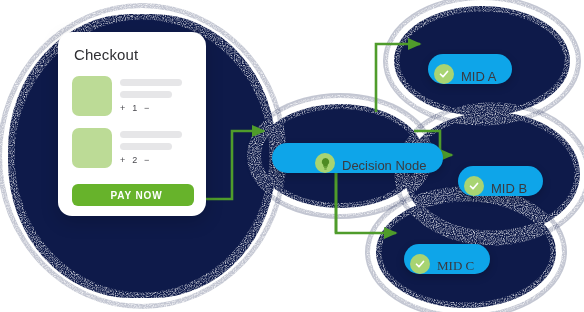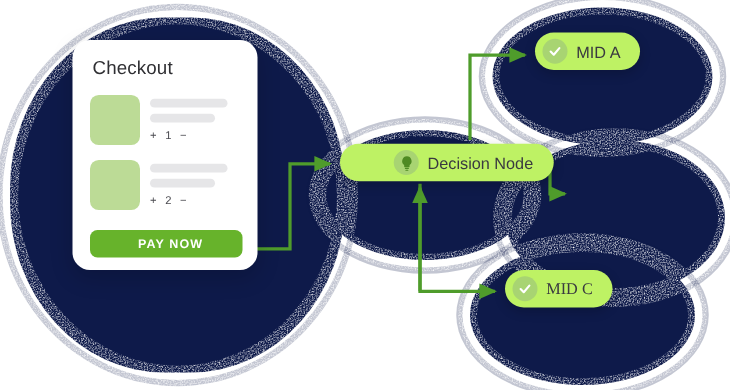--- a/index.html
+++ b/index.html
@@ -69,25 +69,26 @@
     color:#ffffff;font-size:10px;font-weight:bold;letter-spacing:.9px;
     font-family:"Liberation Sans", sans-serif;
     display:flex;align-items:center;justify-content:center;
     cursor:pointer;
     padding-left:13px;
   }
 
   
   .pill{
     position:absolute;
-    background:#bef264;border-radius:999px;
+    background:#0ea5e9;border-radius:999px;
     box-shadow:0 3px 9px rgba(0,0,0,.20);
-    display:flex;align-items:center;
+    display:flex;align-items:flex-end;
     padding:0 16px 0 6px;
     height:30px;
+    margin-top:28px;
   }
   .pill .label{font-size:13px;color:#3a3a40;margin-left:7px;white-space:nowrap;}
   .badge{
     width:20px;height:20px;border-radius:50%;
     background:#a8d472;
     display:flex;align-items:center;justify-content:center;
     flex:0 0 auto;
   }
   #decision-node{left:272px;top:115px;padding-left:43px;}
   #decision-node .badge{background:#a8d472;}
@@ -180,23 +181,31 @@
 
   <div class="pill" id="mid-a">
     <span class="badge">
       <svg width="12" height="12" viewBox="0 0 24 24" fill="none" stroke="#ffffff" stroke-width="3.4" stroke-linecap="round" stroke-linejoin="round">
         <path d="M5 12.5 L10 17.5 L19 7"></path>
       </svg>
     </span>
     <span class="label">MID A</span>
   </div>
 
-
-  <div class="pill" id="mid-c">
+  <div class="pill" id="mid-b">
     <span class="badge">
       <svg width="12" height="12" viewBox="0 0 24 24" fill="none" stroke="#ffffff" stroke-width="3.4" stroke-linecap="round" stroke-linejoin="round">
         <path d="M5 12.5 L10 17.5 L19 7"></path>
       </svg>
     </span>
+    <span class="label">MID B</span>
+  </div>
+
+  <div class="pill" id="mid-c">
+    <span class="badge">
+      <svg width="12" height="12" viewBox="0 0 24 24" fill="none" stroke="#ffffff" stroke-width="3.4" stroke-linecap="round" stroke-linejoin="round">
+        <path d="M5 12.5 L10 17.5 L19 7"></path>
+      </svg>
+    </span>
     <span class="label">MID C</span>
   </div>
 
 </div>
 
 </body></html>

